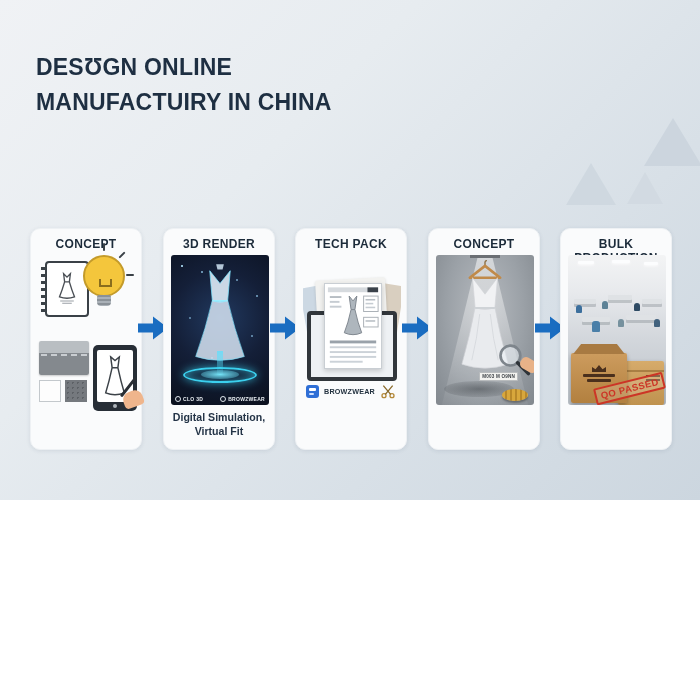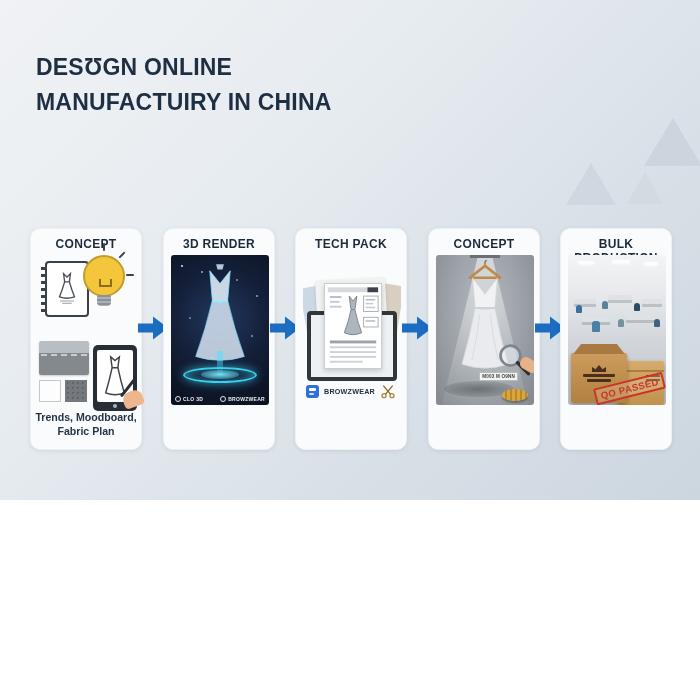--- a/index.html
+++ b/index.html
@@ -181,22 +181,20 @@
       <div class="tab-scr">
         <svg viewBox="0 0 100 130" style="width:100%;height:100%;">
           <path d="M38 12 L50 22 L62 12 L58 42 L42 42 Z M42 42 Q34 80 24 112 Q50 122 76 112 Q66 80 58 42" fill="none" stroke="#3c4248" stroke-width="4"></path>
         </svg>
       </div>
       <div class="tab-dot"></div>
     </div>
     <div class="pen"></div>
     <div class="hand"></div>
 
-    <div class="desc">Trends, Moodboard,
-Fabric Plan</div>
   </div>
 
   <div class="arrow" style="left:138px;"></div>
 
   <div class="card" style="left:163px;text-decoration:underline;">
     <div class="card-h">3D RENDER</div>
     <div class="photo holo">
       <div class="stars"></div>
       <svg viewBox="0 0 100 160" style="position:absolute;left:17px;top:6px;width:64px;height:104px;">
         <path d="M44 4 H56 L54 12 H46 Z" fill="rgba(220,240,255,.8)"></path>
@@ -205,20 +203,22 @@
         <path d="M38 61 H62" stroke="#9beeff" stroke-width="2.4"></path>
       </svg>
       <div class="beam"></div>
       <div class="plat"></div>
       <div class="plat-core"></div>
       <div class="holo-logos">
         <span><span class="mini-ic"></span><span>CLO 3D</span></span>
         <span><span class="mini-ic"></span><span>BROWZWEAR</span></span>
       </div>
     </div>
+    <div class="desc">Digital Simulation,
+Virtual Fit</div>
   </div>
 
   <div class="arrow" style="left:270px;"></div>
 
   <div class="card" style="left:295px;">
     <div class="card-h">TECH PACK</div>
     <div class="photo" style="height:126px;">
       <div class="paper" style="left:2px;top:30px;width:38px;height:68px;background:#ccd8e3;transform:rotate(-10deg);"></div>
       <div class="paper" style="right:2px;top:28px;width:40px;height:70px;background:#d9cfc0;transform:rotate(9deg);"></div>
       <div class="paper" style="left:14px;top:24px;width:70px;height:76px;background:#f2f2f0;transform:rotate(-3deg);box-shadow:0 1px 3px rgba(0,0,0,.15);"></div>

